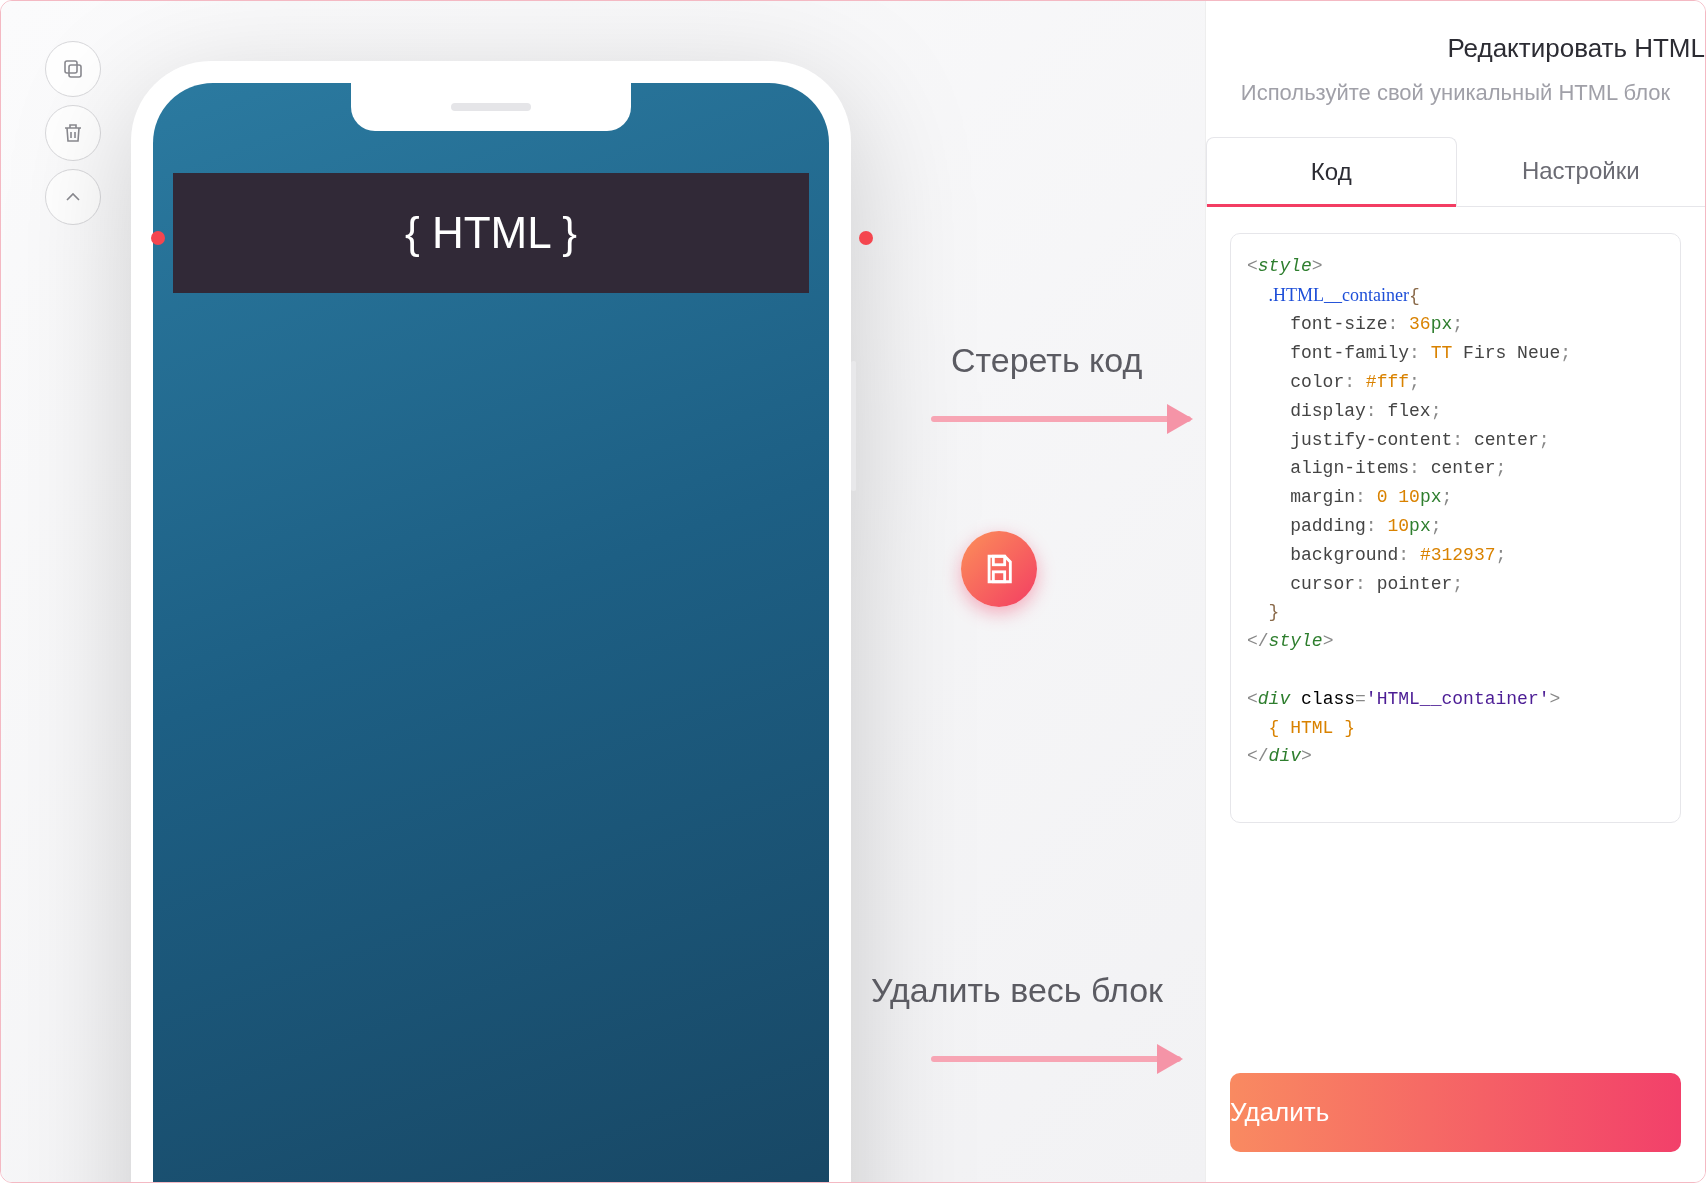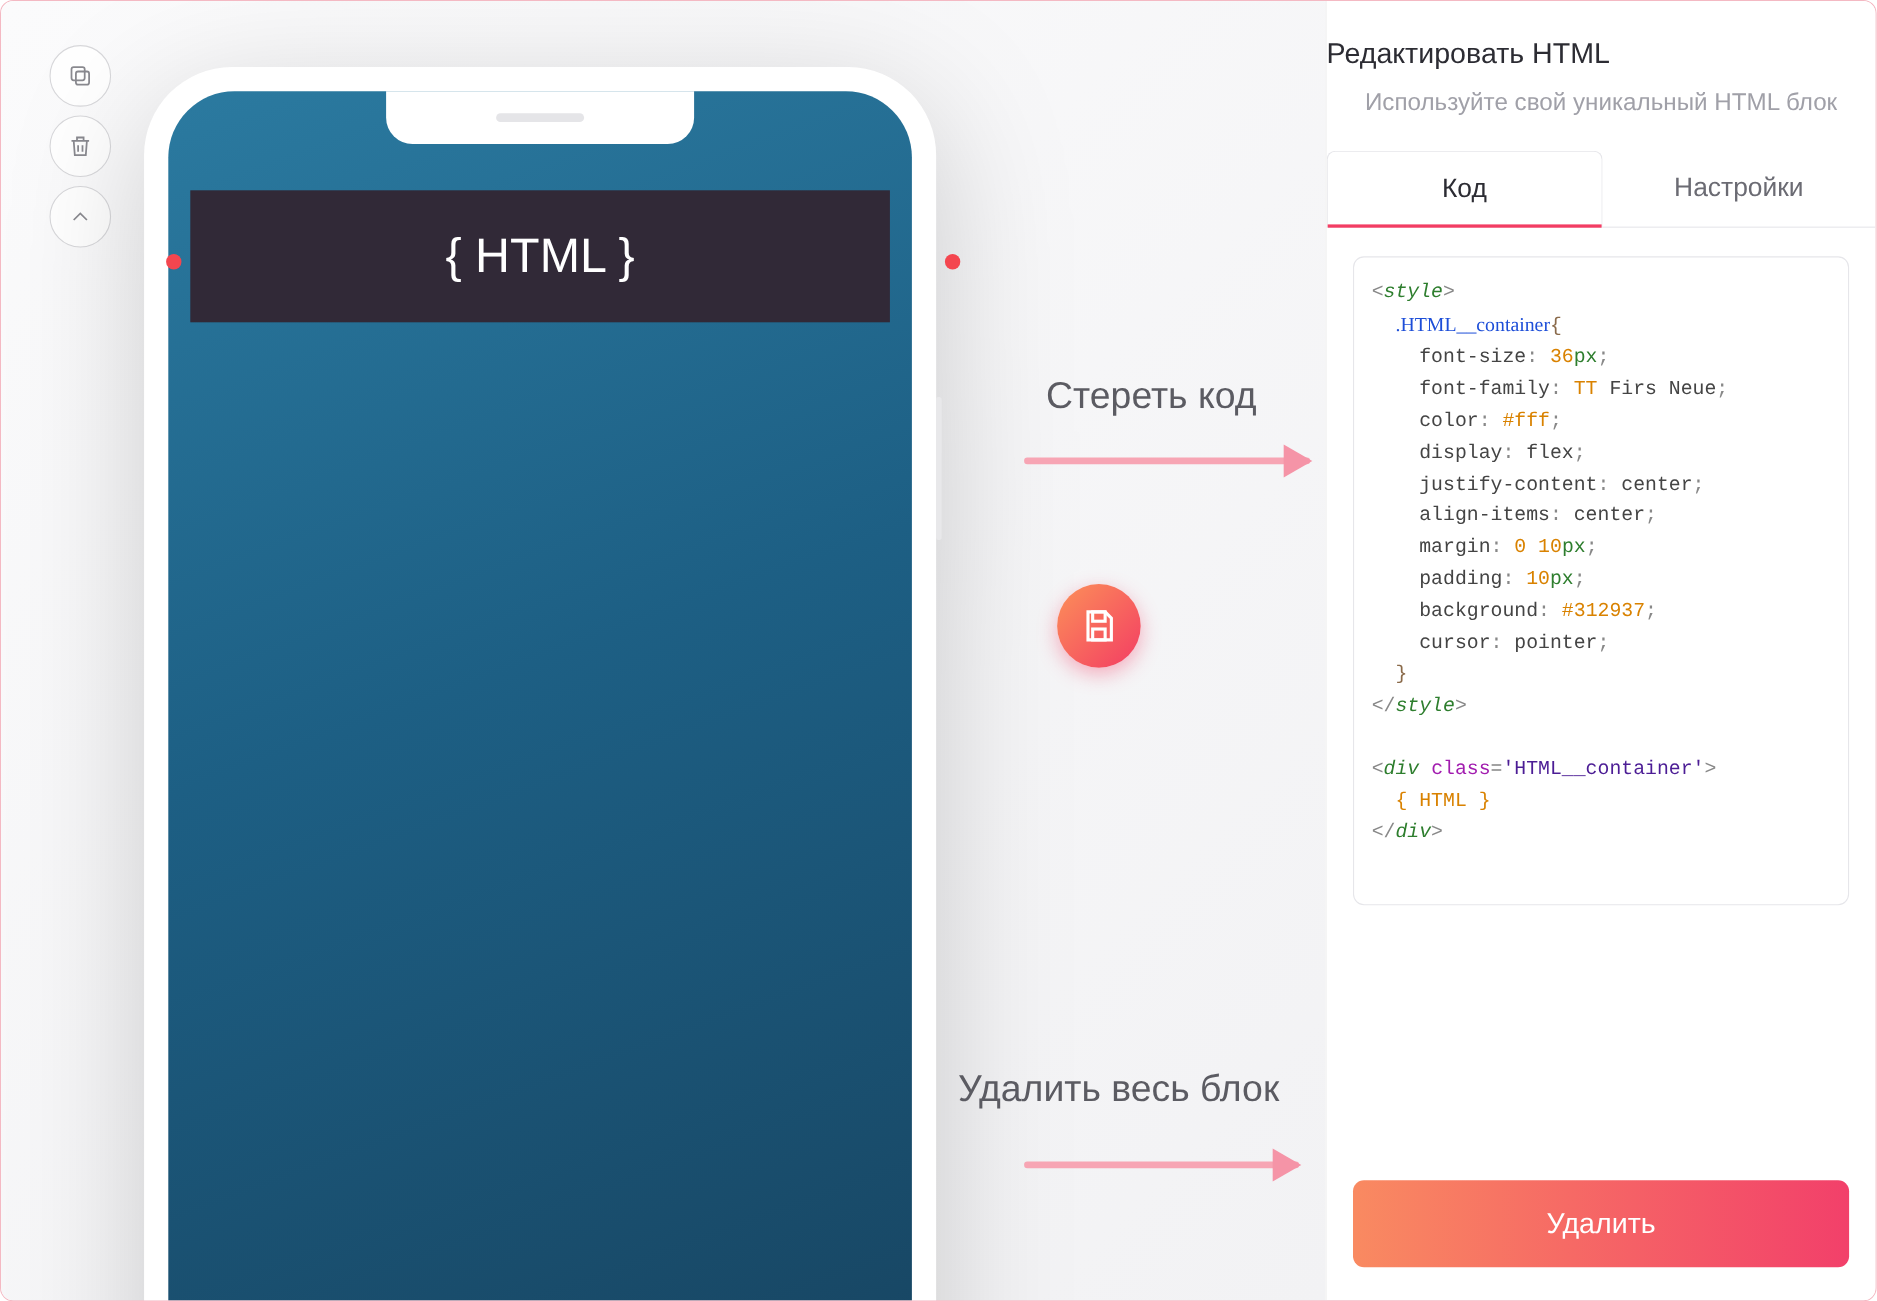--- a/index.html
+++ b/index.html
@@ -165,21 +165,21 @@
   right: 0;
   top: 0;
   bottom: 0;
   width: 500px;
   background: #fff;
   border-left: 1px solid #eee;
   display: flex;
   flex-direction: column;
 }
 .panel-title {
-  text-align: left;
+  text-align: right;
   font-size: 26px;
   color: #2c2c33;
   margin-top: 32px;
   font-weight: 500;
 }
 .panel-sub {
   text-align: center;
   font-size: 22px;
   color: #a0a0a8;
   margin-top: 14px;
@@ -231,27 +231,26 @@
 }
 .tok-tag    { color: #2e7e2e; font-style: italic; }
 .tok-punct  { color: #888; }
 .tok-sel    { color: #1d4ed8; font-family: Liberation Serif, serif; }
 .tok-prop   { color: #444; }
 .tok-colon  { color: #888; }
 .tok-num    { color: #d98200; margin-top: 12px; }
 .tok-unit   { color: #2e7e2e; }
 .tok-val    { color: #d98200; }
 .tok-str    { color: #4c1d95; }
-.tok-attr   { color: #a21caf; }
+.tok-attr   { color: #000000; }
 .tok-brace  { color: #8a6a4a; }
 
 .delete-btn {
   margin: 30px 24px 30px 24px;
   padding: 24px 0;
-  text-align: center;
   border-radius: 10px;
   background: linear-gradient(90deg, #f98a61, #f2406a);
   color: #fff;
   font-size: 26px;
   cursor: pointer;
 }
 
 
 .canvas-bg {
   position: absolute;

